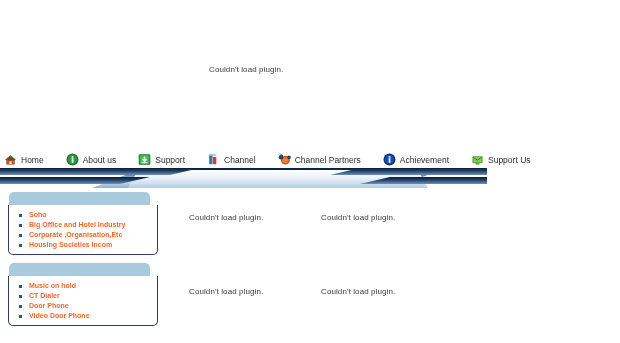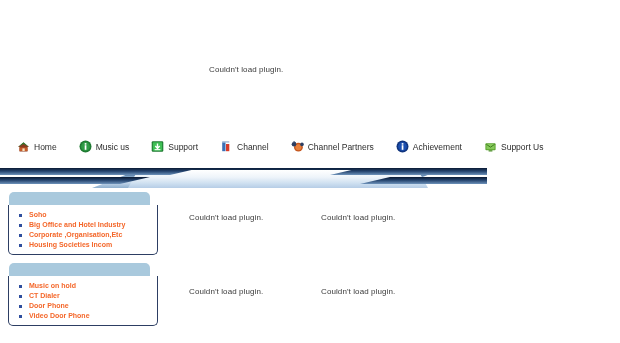--- a/index.html
+++ b/index.html
@@ -33,22 +33,22 @@
   .top-banner .plugin-msg {
     position: absolute;
     left: 209px;
     top: 65px;
   }
 
   
   .navbar {
     height: 26px;
     display: flex;
-    align-items: flex-start;
-    padding-left: 17px;
+    align-items: flex-end;
+    padding-left: 4px;
     box-sizing: border-box;
     background: #ffffff;
   }
   .nav-item {
     display: flex;
     align-items: center;
     margin-right: 22px;
     cursor: pointer;
     text-decoration: none;
   }
@@ -231,21 +231,21 @@
 
   <a class="nav-item">
     <span class="nav-icon">
       <svg viewBox="0 0 13 13" width="13" height="13">
         <circle cx="6.5" cy="6.5" r="6" fill="#1f7a32"></circle>
         <circle cx="6.5" cy="6.5" r="4.4" fill="#2e9c45"></circle>
         <rect x="5.7" y="5.2" width="1.7" height="4.6" fill="#ffffff"></rect>
         <rect x="5.7" y="3.1" width="1.7" height="1.6" fill="#ffffff"></rect>
       </svg>
     </span>
-    <span class="nav-label">Music us</span>
+    <span class="nav-label">About us</span>
   </a>
 
   <a class="nav-item">
     <span class="nav-icon">
       <svg viewBox="0 0 13 13" width="13" height="13">
         <rect x="0.7" y="1.2" width="11.6" height="10.6" rx="1.2" fill="#1f7a32"></rect>
         <rect x="1.8" y="2.3" width="9.4" height="8.4" rx="0.8" fill="#3fbf55"></rect>
         <path d="M6.5 3.4 L6.5 7.2 M4.3 6.1 L6.5 8.4 L8.7 6.1" stroke="#ffffff" stroke-width="1.4" fill="none"></path>
         <rect x="3.6" y="9.1" width="5.8" height="1.1" fill="#ffffff"></rect>
       </svg>

